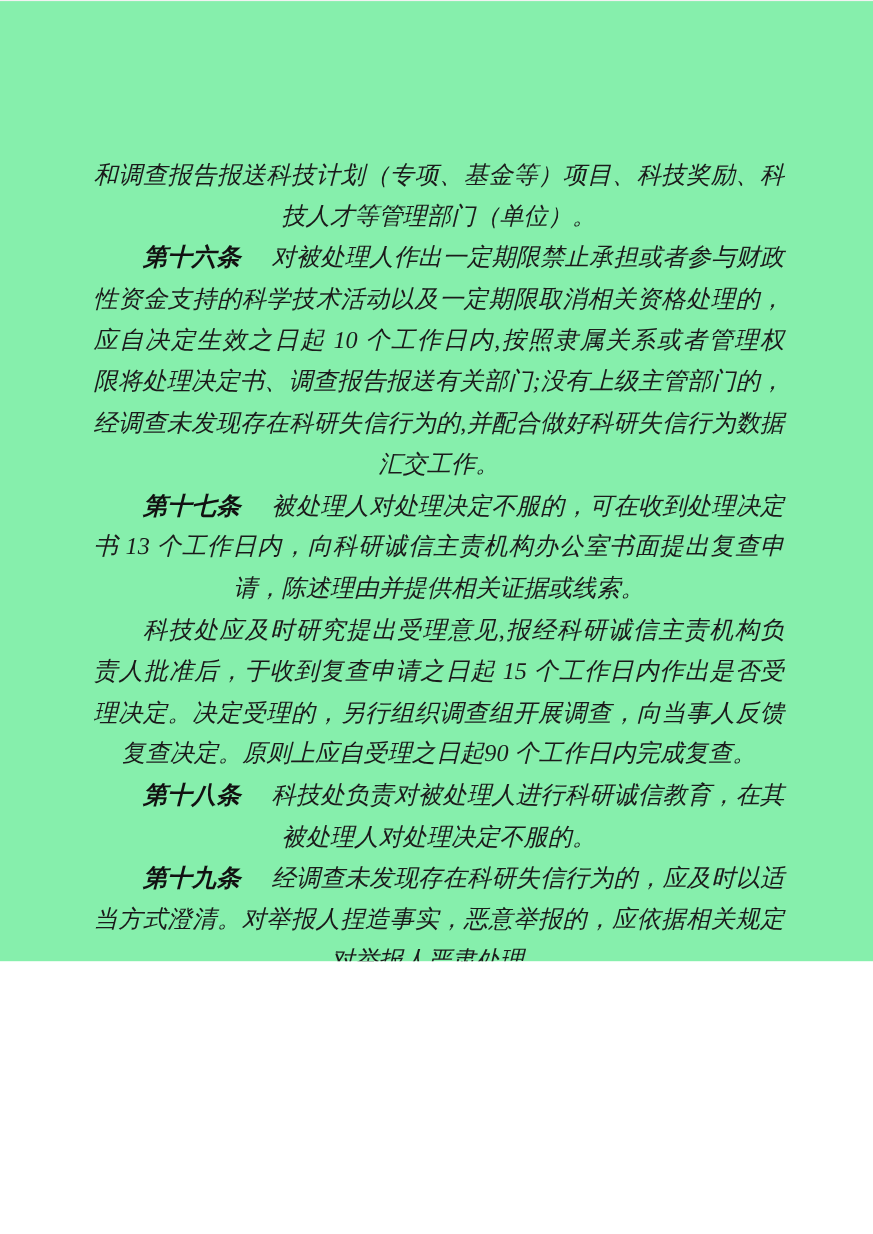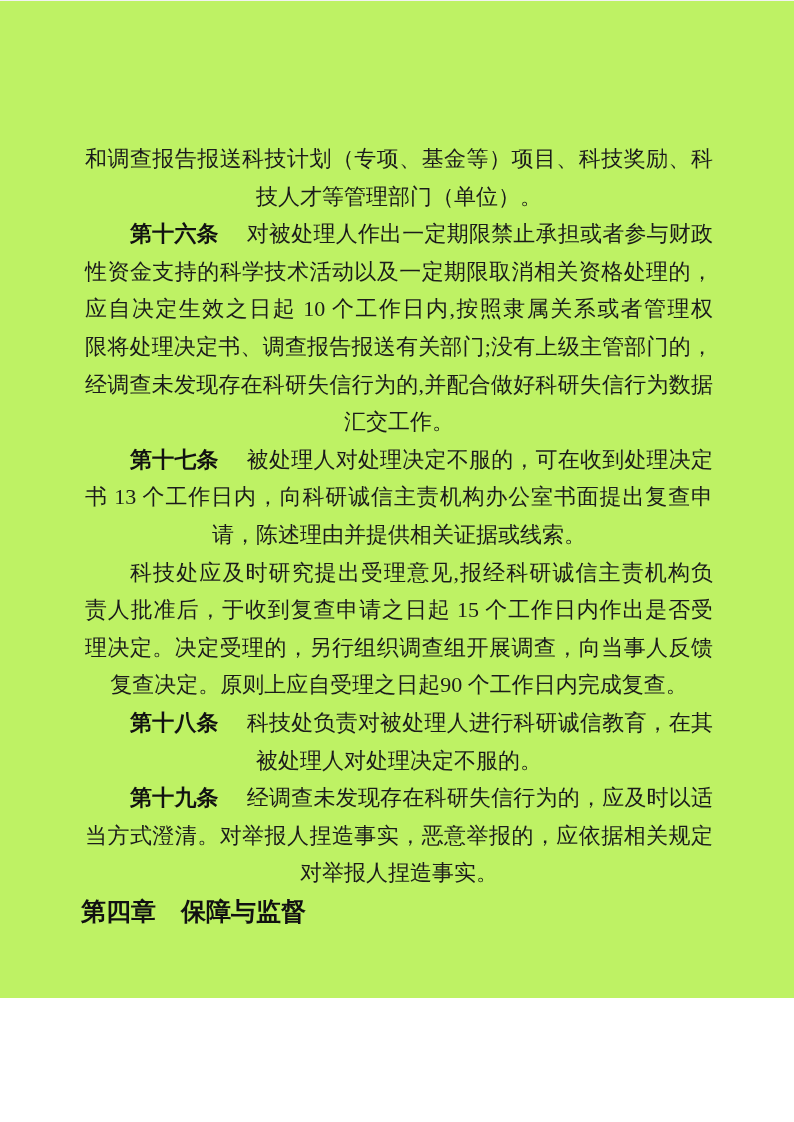--- a/index.html
+++ b/index.html
@@ -3,27 +3,28 @@
 <meta charset="utf-8">
 <style>
   html, body {
     margin: 0;
     padding: 0;
     background: #ffffff;
   }
   .page {
     position: relative;
     width: 794px;
-    height: 998px;
-    background: #bef264;
+    height: 874px;
+    background: #86efac;
     overflow: hidden;
     font-family: "Liberation Serif", "DejaVu Serif", serif;
     color: #1b1b1b;
     border-top: 1px solid #f2f2f2;
     box-sizing: border-box;
+    font-style: italic;
   }
   .body-text {
     position: absolute;
     left: 85px;
     top: 139px;
     width: 628px;
   }
   .line {
     height: 37.6px;
     line-height: 37.6px;
@@ -90,21 +91,21 @@
       <div class="line fill"><span>书 13 个工作日内，向科研诚信主责机构办公室书面提出复查申</span></div>
       <div class="line"><span>请，陈述理由并提供相关证据或线索。</span></div>
       <div class="line indent fill"><span>科技处应及时研究提出受理意见,报经科研诚信主责机构负</span></div>
       <div class="line fill"><span>责人批准后，于收到复查申请之日起 15 个工作日内作出是否受</span></div>
       <div class="line fill"><span>理决定。决定受理的，另行组织调查组开展调查，向当事人反馈</span></div>
       <div class="line"><span>复查决定。原则上应自受理之日起90 个工作日内完成复查。</span></div>
       <div class="line indent fill"><span class="term">第十八条</span><span>科技处负责对被处理人进行科研诚信教育，在其</span></div>
       <div class="line"><span>被处理人对处理决定不服的。</span></div>
       <div class="line indent fill"><span class="term">第十九条</span><span>经调查未发现存在科研失信行为的，应及时以适</span></div>
       <div class="line fill"><span>当方式澄清。对举报人捏造事实，恶意举报的，应依据相关规定</span></div>
-      <div class="line"><span>对举报人捏造事实。</span></div>
+      <div class="line"><span>对举报人严肃处理。</span></div>
     </div>
 
   <div class="chapter-heading">第四章　保障与监督</div>
 
   <div class="footer">
     <span class="dash">—</span><span class="num">4</span><span class="dash">—</span>
   </div>
 
 </div>
 

